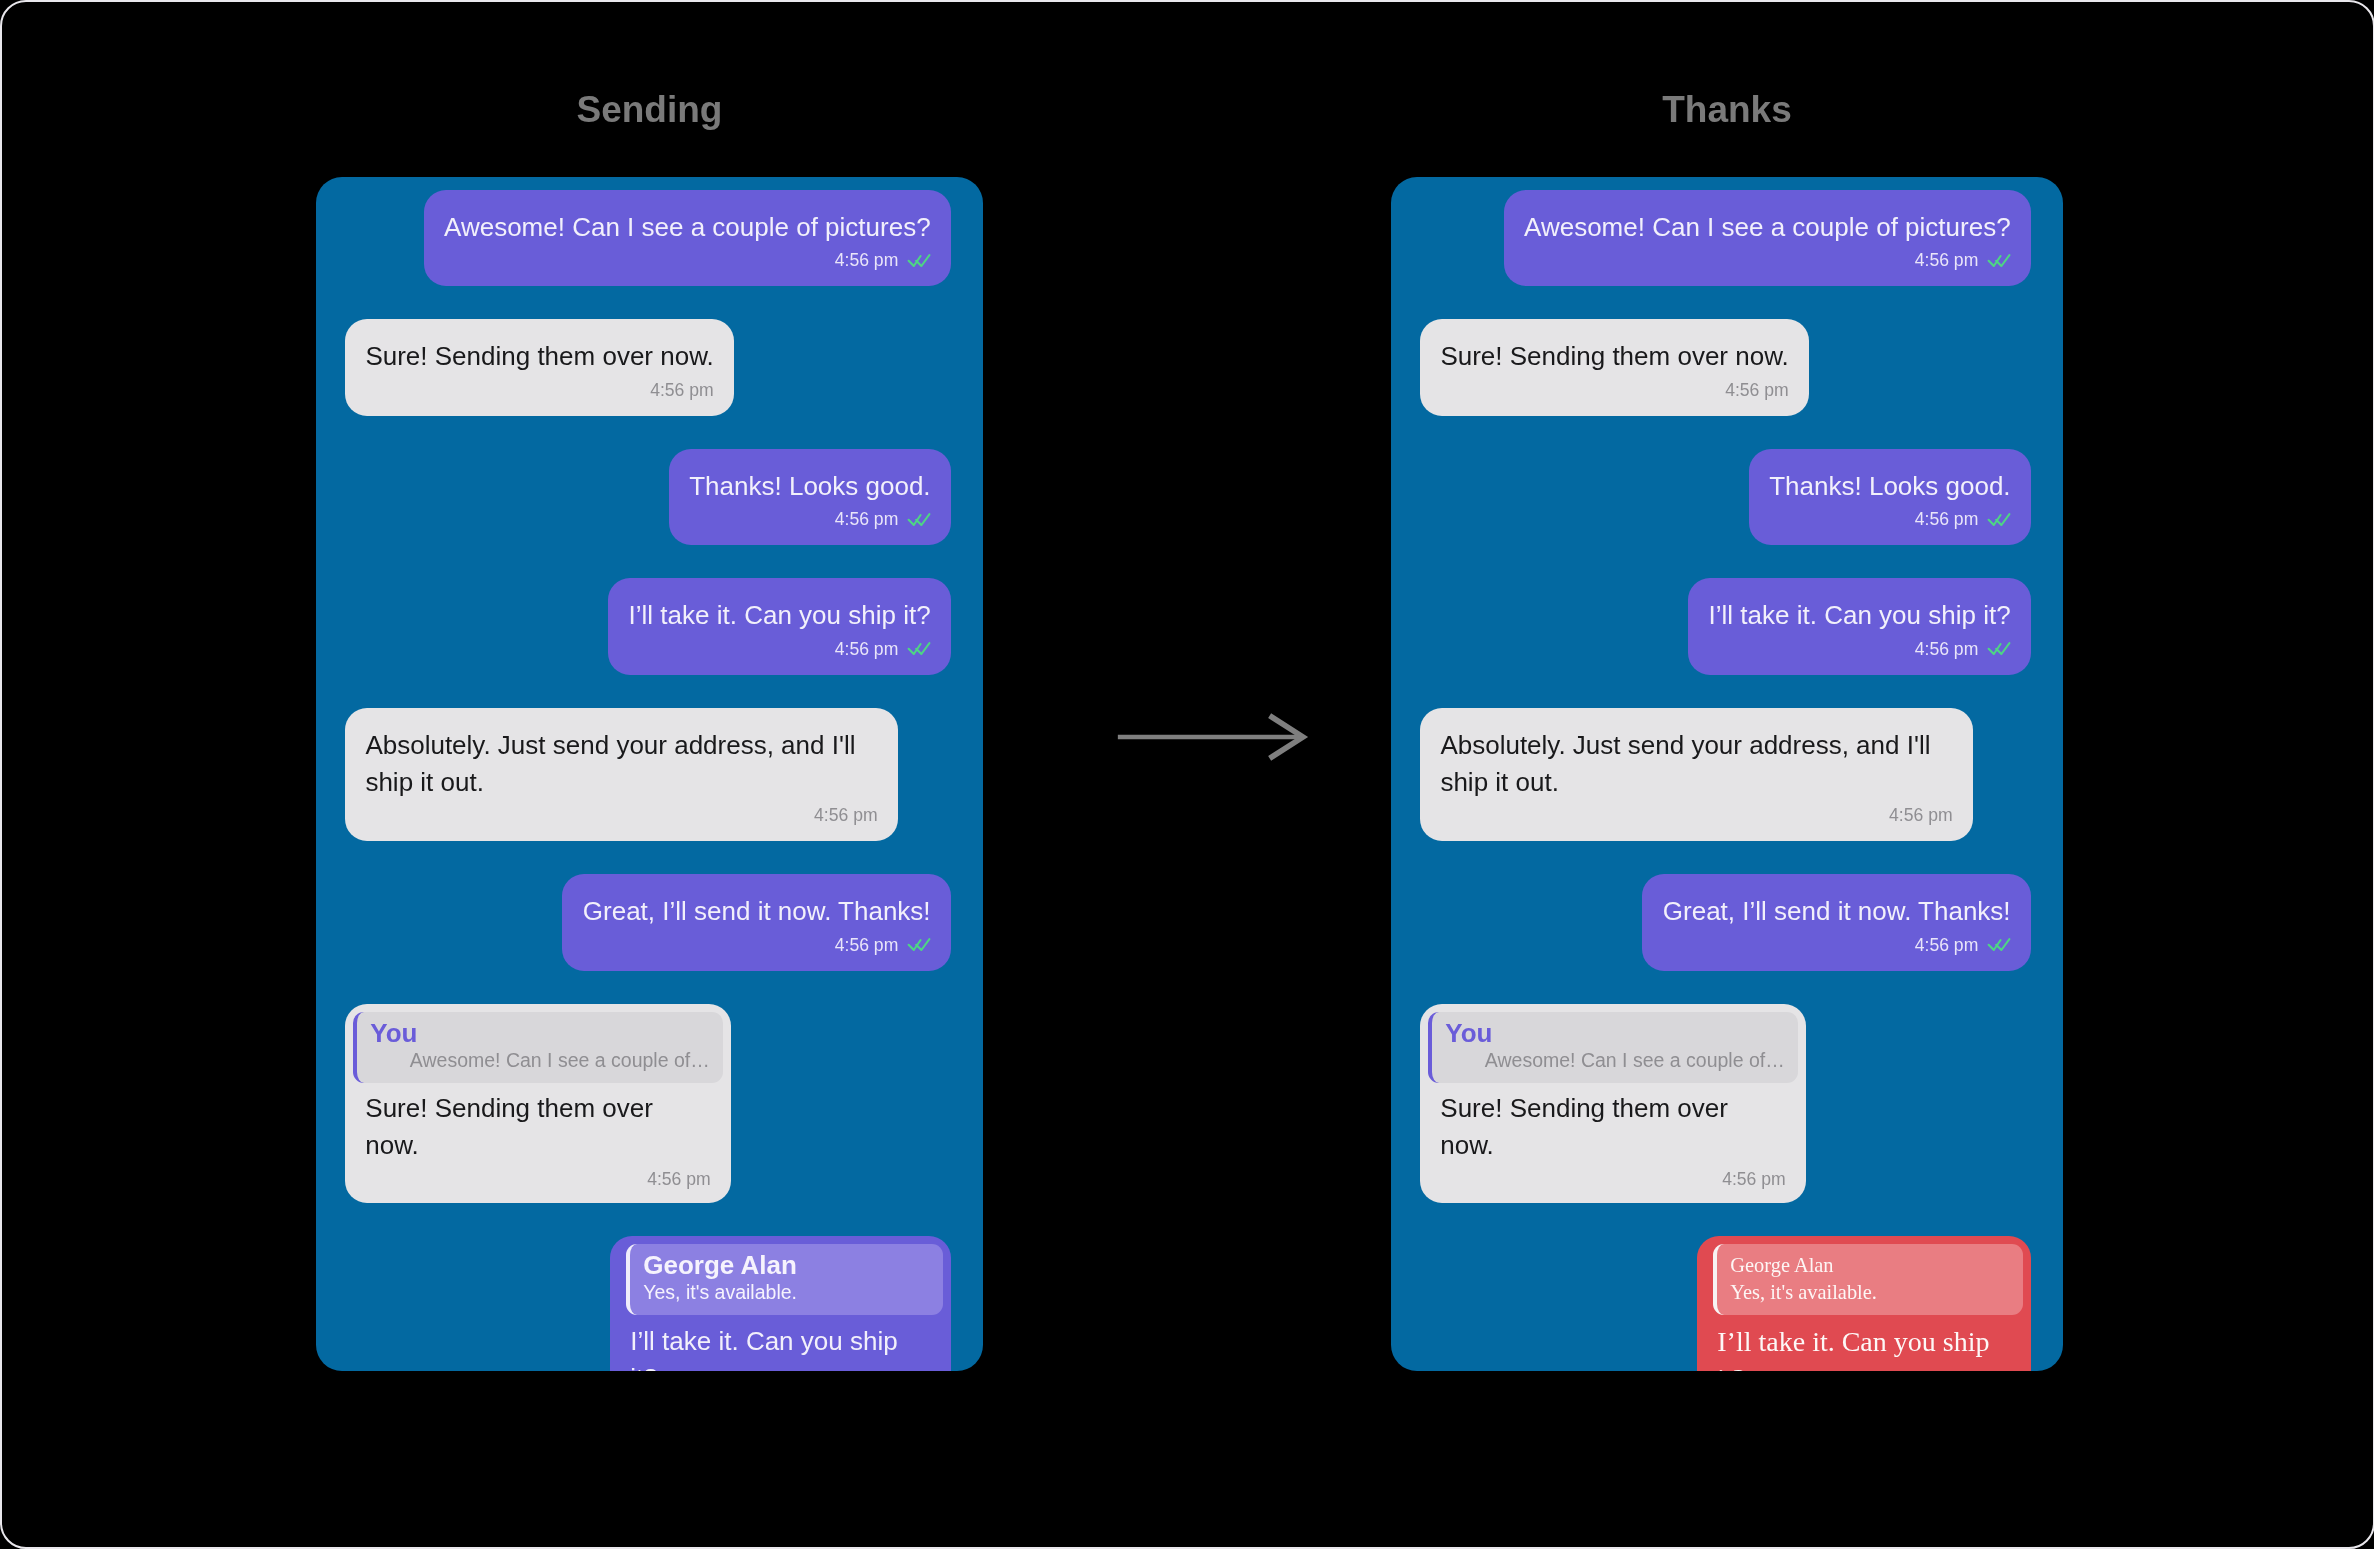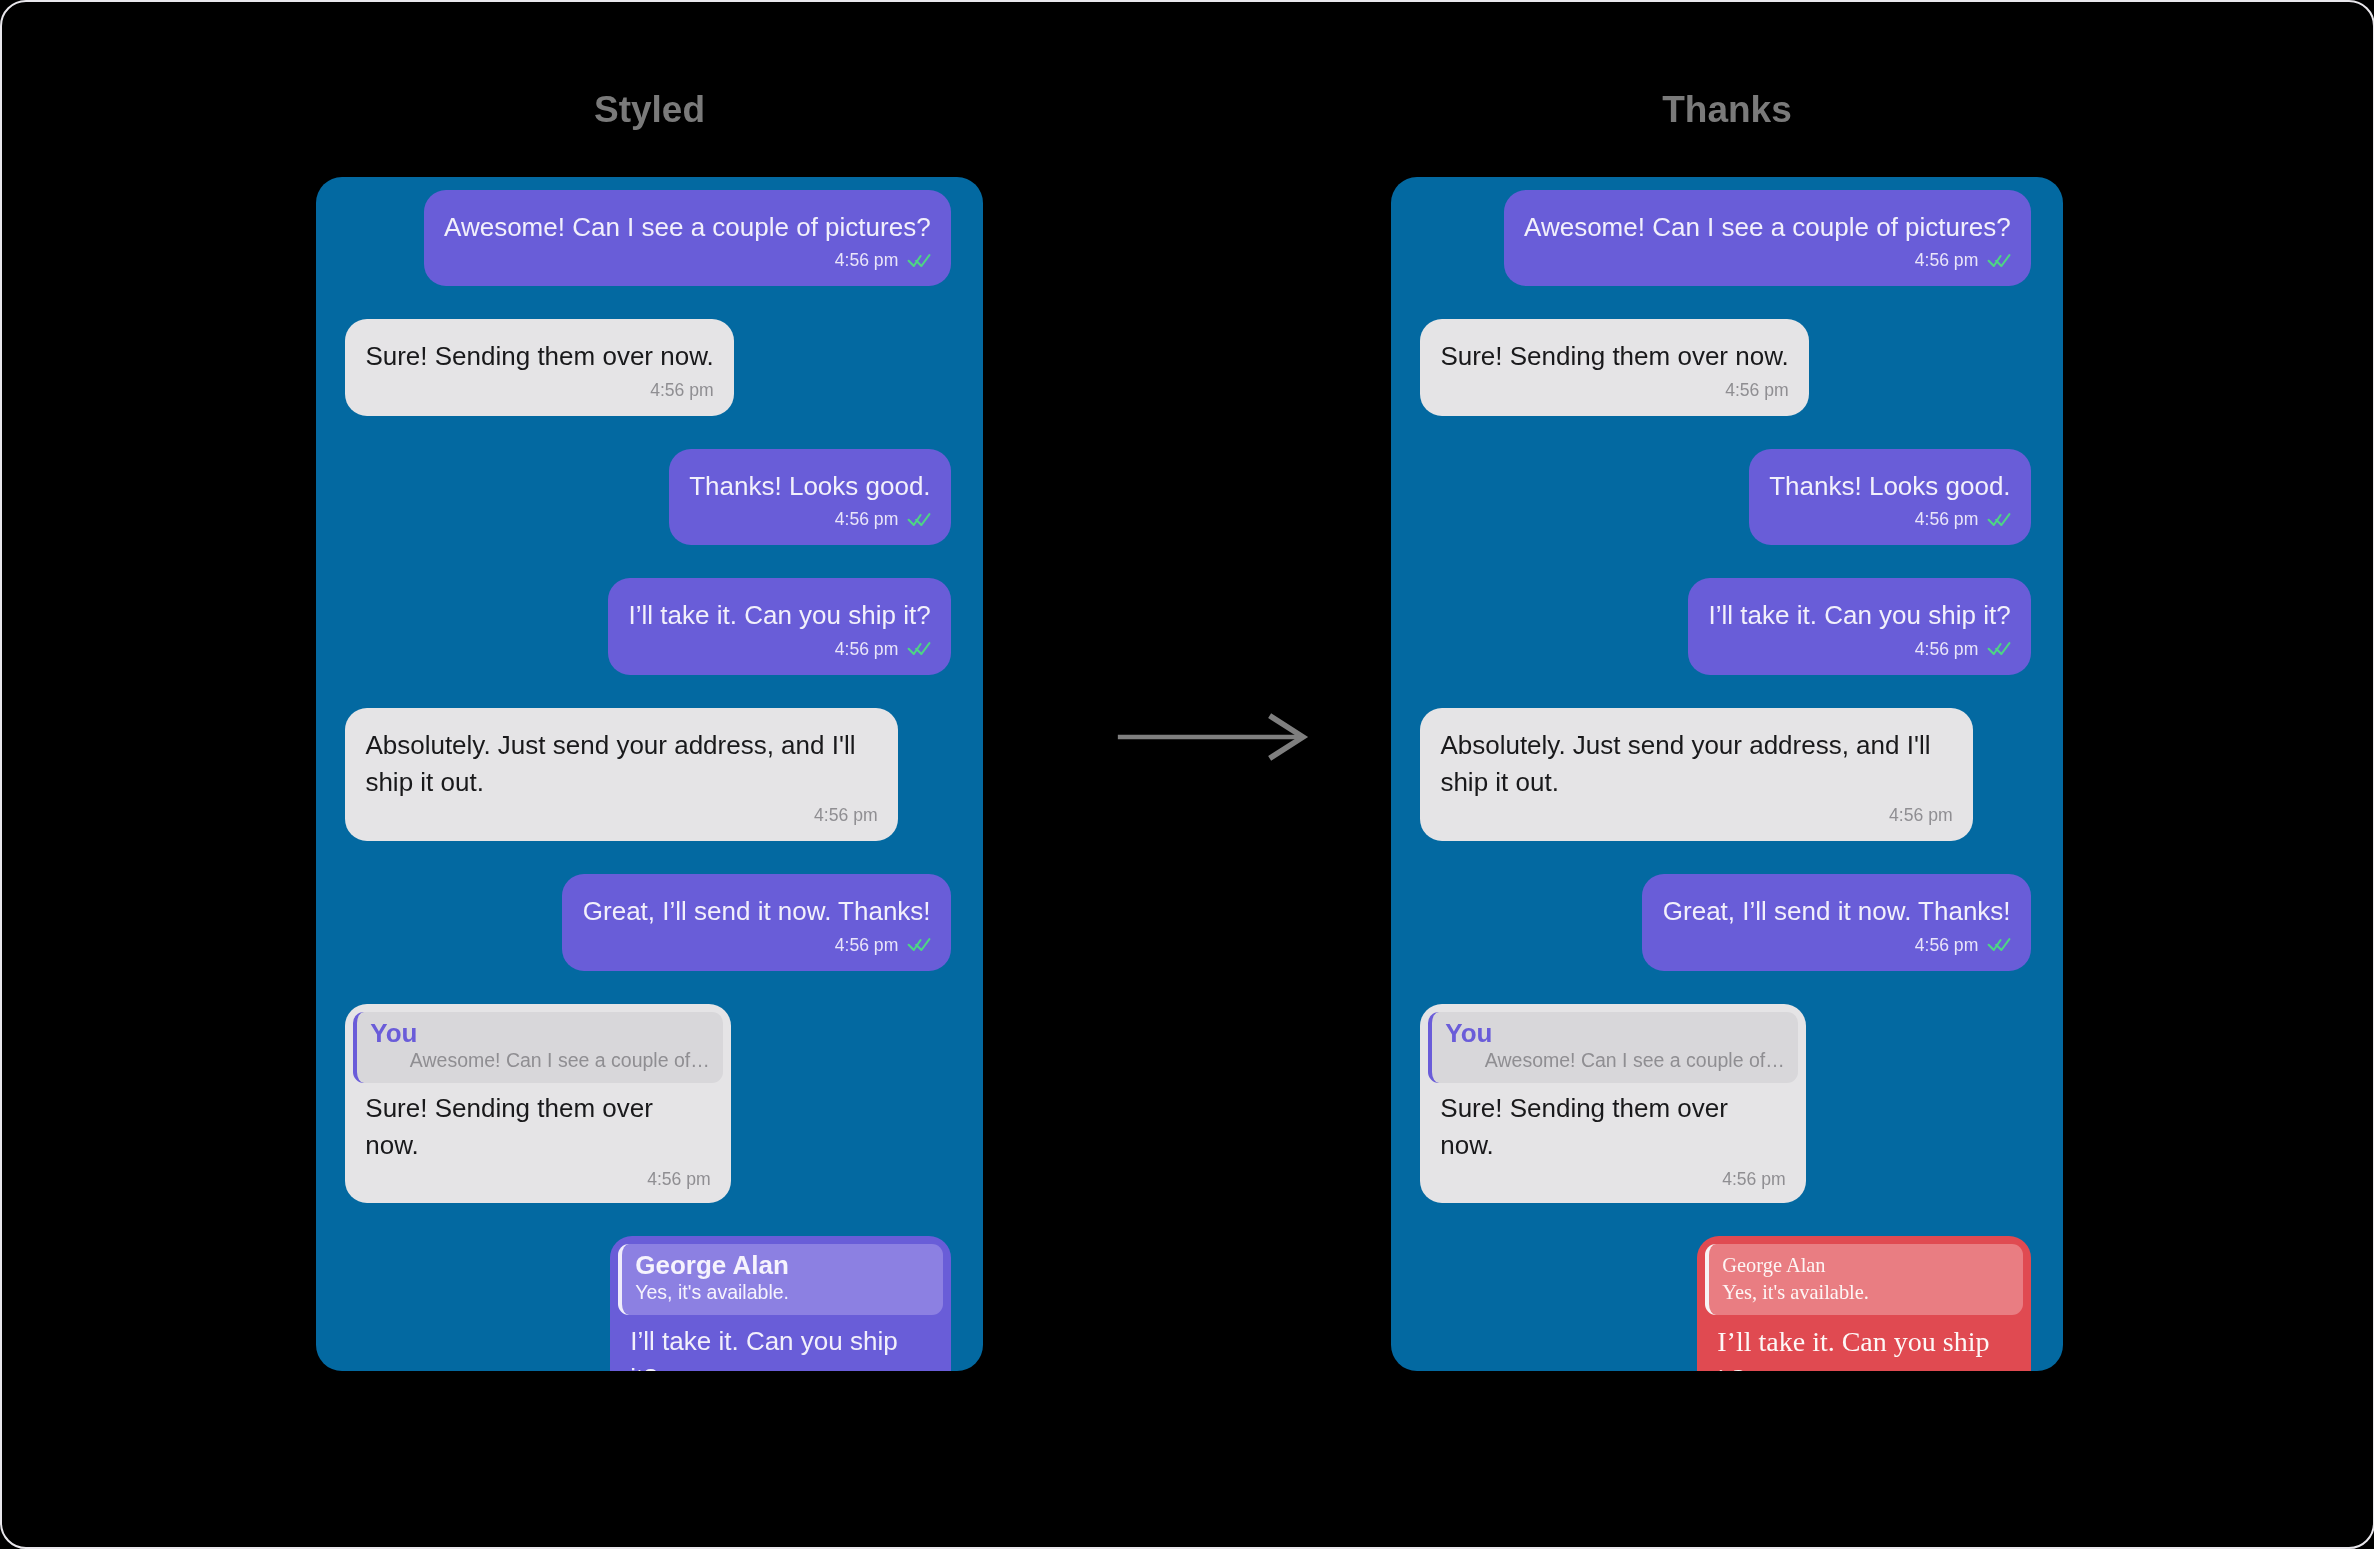--- a/index.html
+++ b/index.html
@@ -75,21 +75,21 @@
     overflow: hidden;
   }
   .reply-author { font-size: 26px; line-height: 28px; font-weight: 700; }
   .reply-text {
     font-size: 19.5px; line-height: 26px;
     white-space: nowrap; overflow: hidden; text-overflow: ellipsis;
   }
   .received .reply-card { background: #d8d7da; border-color: #6a5cd9; }
   .received .reply-author { color: #6a5cd9; }
   .received .reply-text   { color: #8f8e92; text-align: right; }
-  .sent .reply-card { background: #8c80e2; border-color: #f0edfb; }
+  .sent .reply-card { background: #8c80e2; border-color: #f0edfb; margin-left: 8px; }
   .sent .reply-author, .sent .reply-text { color: #f6f3fd; }
 
   .w-reply-recv { width: 386px; }
   .w-reply-sent { width: 341px; }
 
   
   .msg.styled-red {
     background: #e04a51; color: #fdf8f7;
     font-family: "Liberation Serif", serif;
     width: 334px;
@@ -100,21 +100,21 @@
   .styled-red .reply-text   { font-size: 20.4px; }
   .styled-red .text { font-size: 28px; }
 </style>
 </head>
 <body>
 
 <div class="stage">
 
   <div class="frame"></div>
 
-  <div class="panel-title title-left">Styled</div>
+  <div class="panel-title title-left">Sending</div>
   <div class="panel-title title-right">Thanks</div>
 
   <svg class="arrow" viewBox="0 0 215 60">
     <line x1="2" y1="30" x2="198" y2="30" stroke="#7f7f7f" stroke-width="5"></line>
     <polyline points="166,7 202,30 166,53" fill="none" stroke="#7f7f7f" stroke-width="6"></polyline>
   </svg>
 
   <div class="panel panel-left">
 
     <div class="msg sent">

